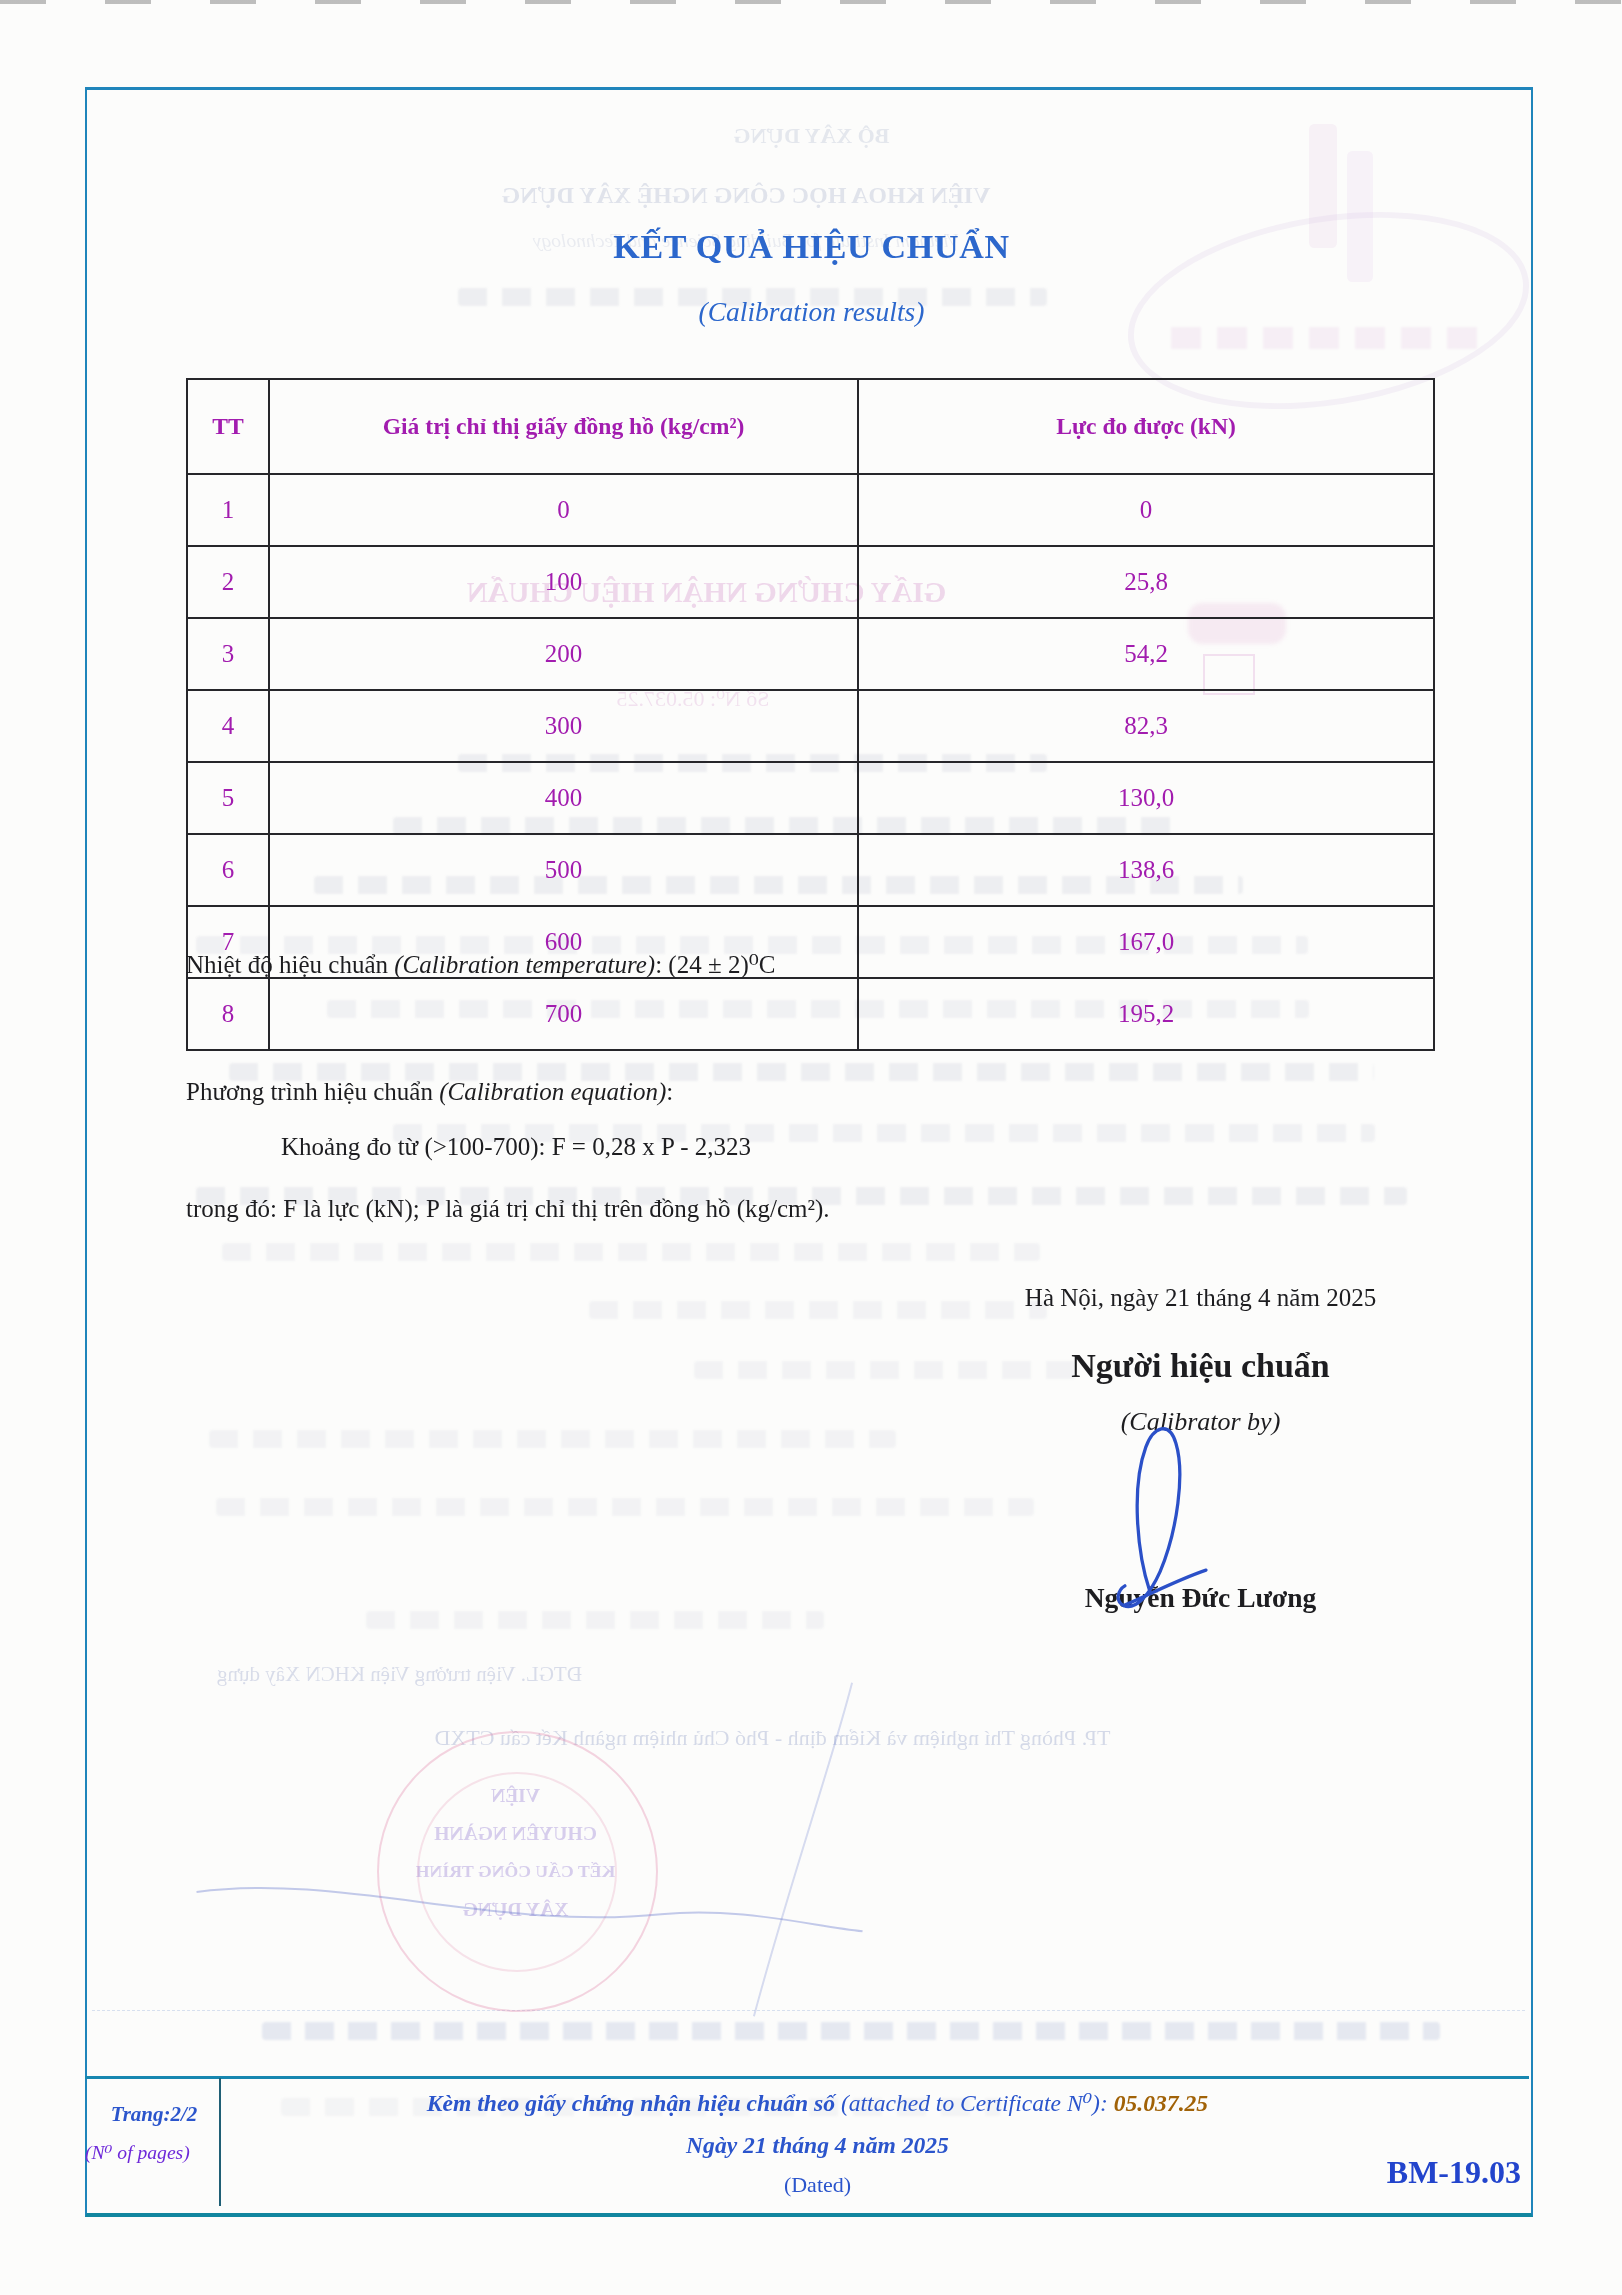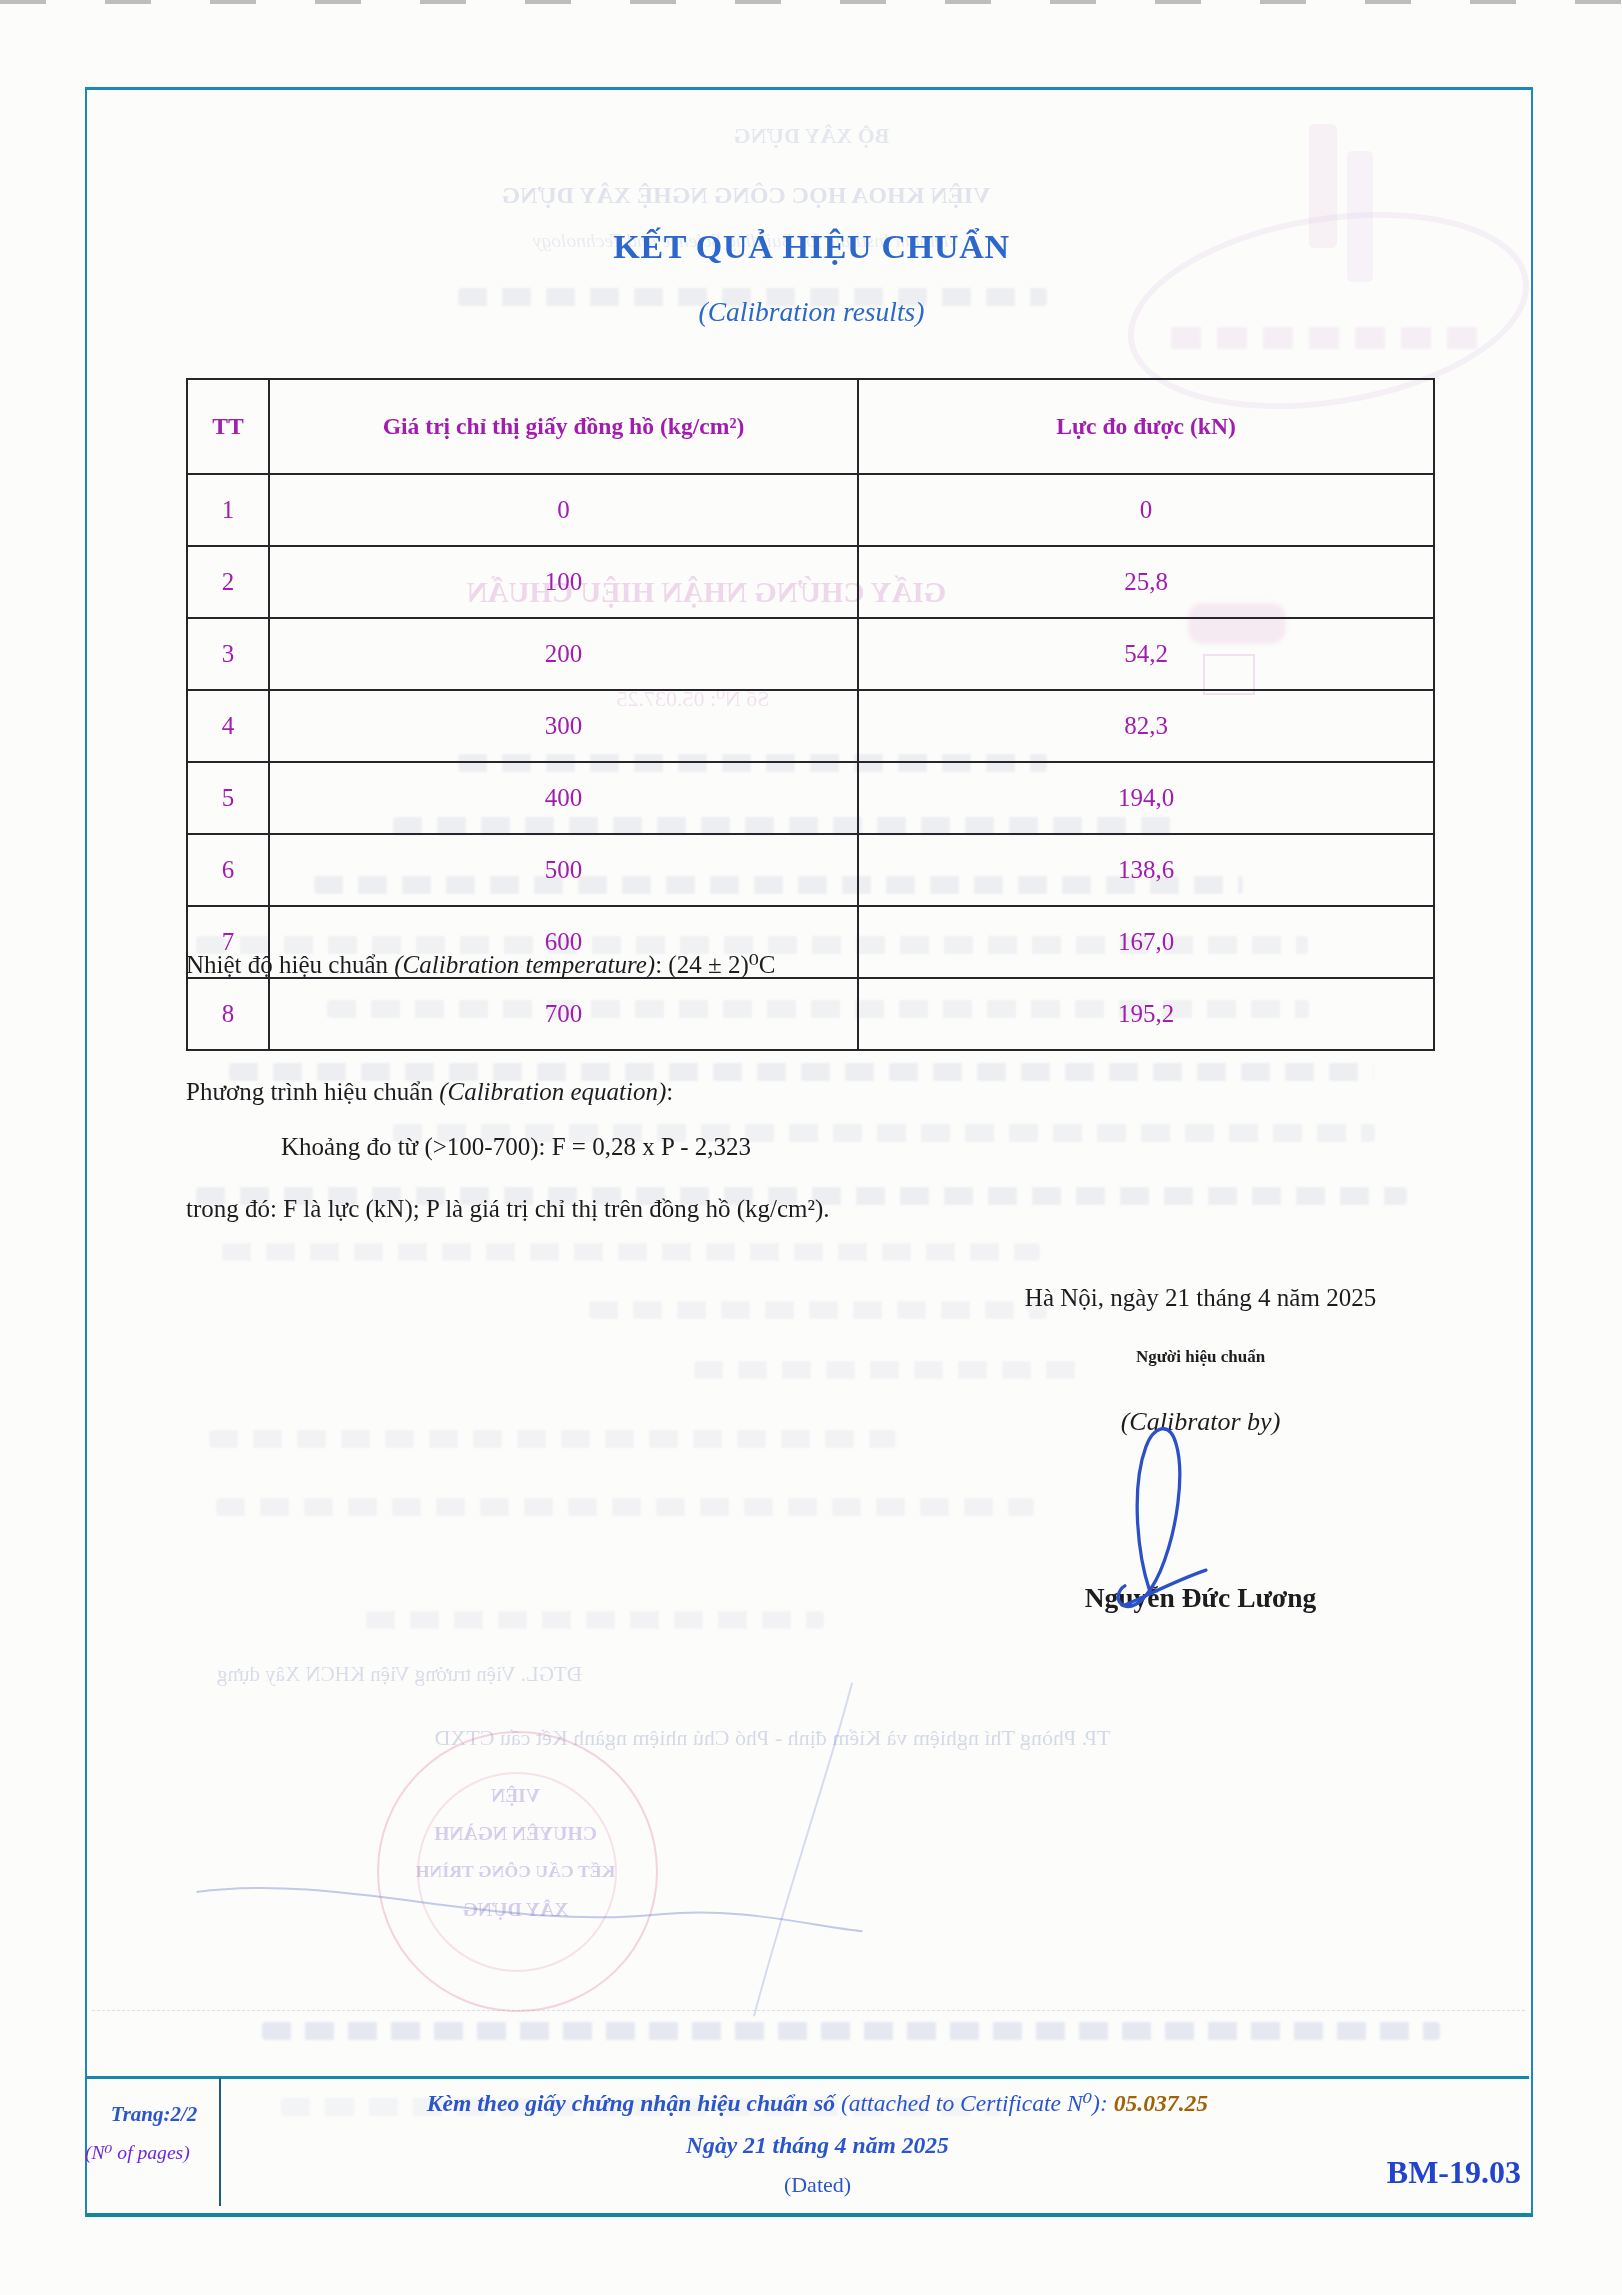--- a/index.html
+++ b/index.html
@@ -26,21 +26,21 @@
   table.results th{font-size:23.6px;font-weight:bold;height:77px;}
   table.results td{height:54px;font-weight:normal;}
   col.c-tt{width:82px;} col.c-ind{width:589px;} col.c-force{width:576px;}
   
   .note{left:186px;width:1348px;font-size:25px;white-space:nowrap;}
   .n1{top:950px;} .n2{top:1011px;} .n3{top:1078px;} .n4{top:1133px;left:281px;} .n5{top:1195px;}
   .it{font-style:italic;}
   
   .signoff{width:523px;left:939px;text-align:center;}
   .so-date{top:1284px;font-size:25px;}
-  .so-role{top:1347px;font-size:17px;font-weight:bold;}
+  .so-role{top:1347px;font-size:34px;font-weight:bold;}
   .so-roleen{top:1407px;font-size:26px;font-style:italic;}
   .so-name{top:1582px;font-size:27.5px;font-weight:bold;}
   
   .footer-divider{left:219px;top:2078px;width:2px;height:128px;background:#1f5f75;}
   .footer-topline{left:85px;top:2076px;width:1444px;height:2.6px;background:#1787b0;}
   .ft-page1{left:92px;top:2102px;width:124px;text-align:center;font-size:21px;font-weight:bold;
     font-style:italic;color:#2b55cc;}
   .ft-page2{left:85px;top:2141px;width:137px;text-align:left;font-size:19.6px;font-style:italic;
     color:#6d28d9;}
   .ft-line1{left:219px;top:2089px;width:1197px;text-align:center;font-size:23.6px;font-style:italic;
@@ -180,21 +180,21 @@
       <td>54,2</td>
     </tr>
     <tr>
       <td>4</td>
       <td>300</td>
       <td>82,3</td>
     </tr>
     <tr>
       <td>5</td>
       <td>400</td>
-      <td>194,0</td>
+      <td>130,0</td>
     </tr>
     <tr>
       <td>6</td>
       <td>500</td>
       <td>138,6</td>
     </tr>
     <tr>
       <td>7</td>
       <td>600</td>
       <td>167,0</td>

